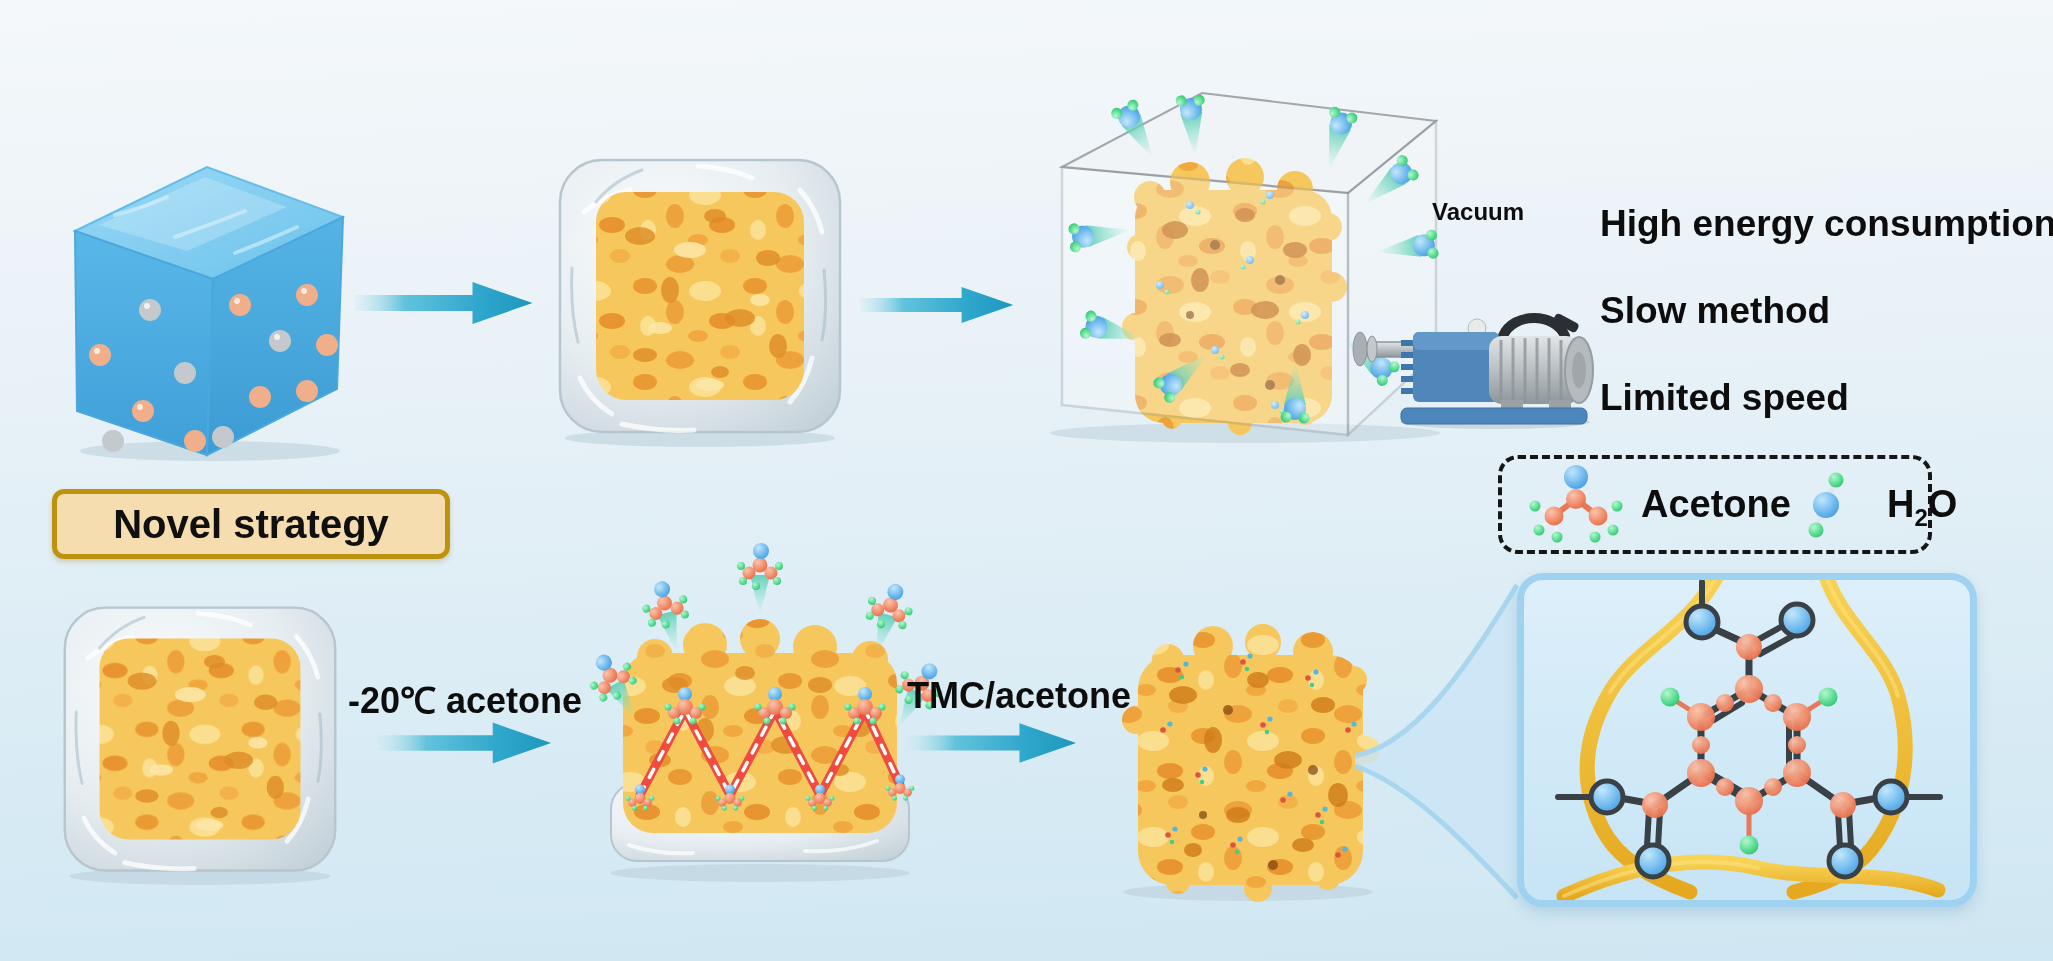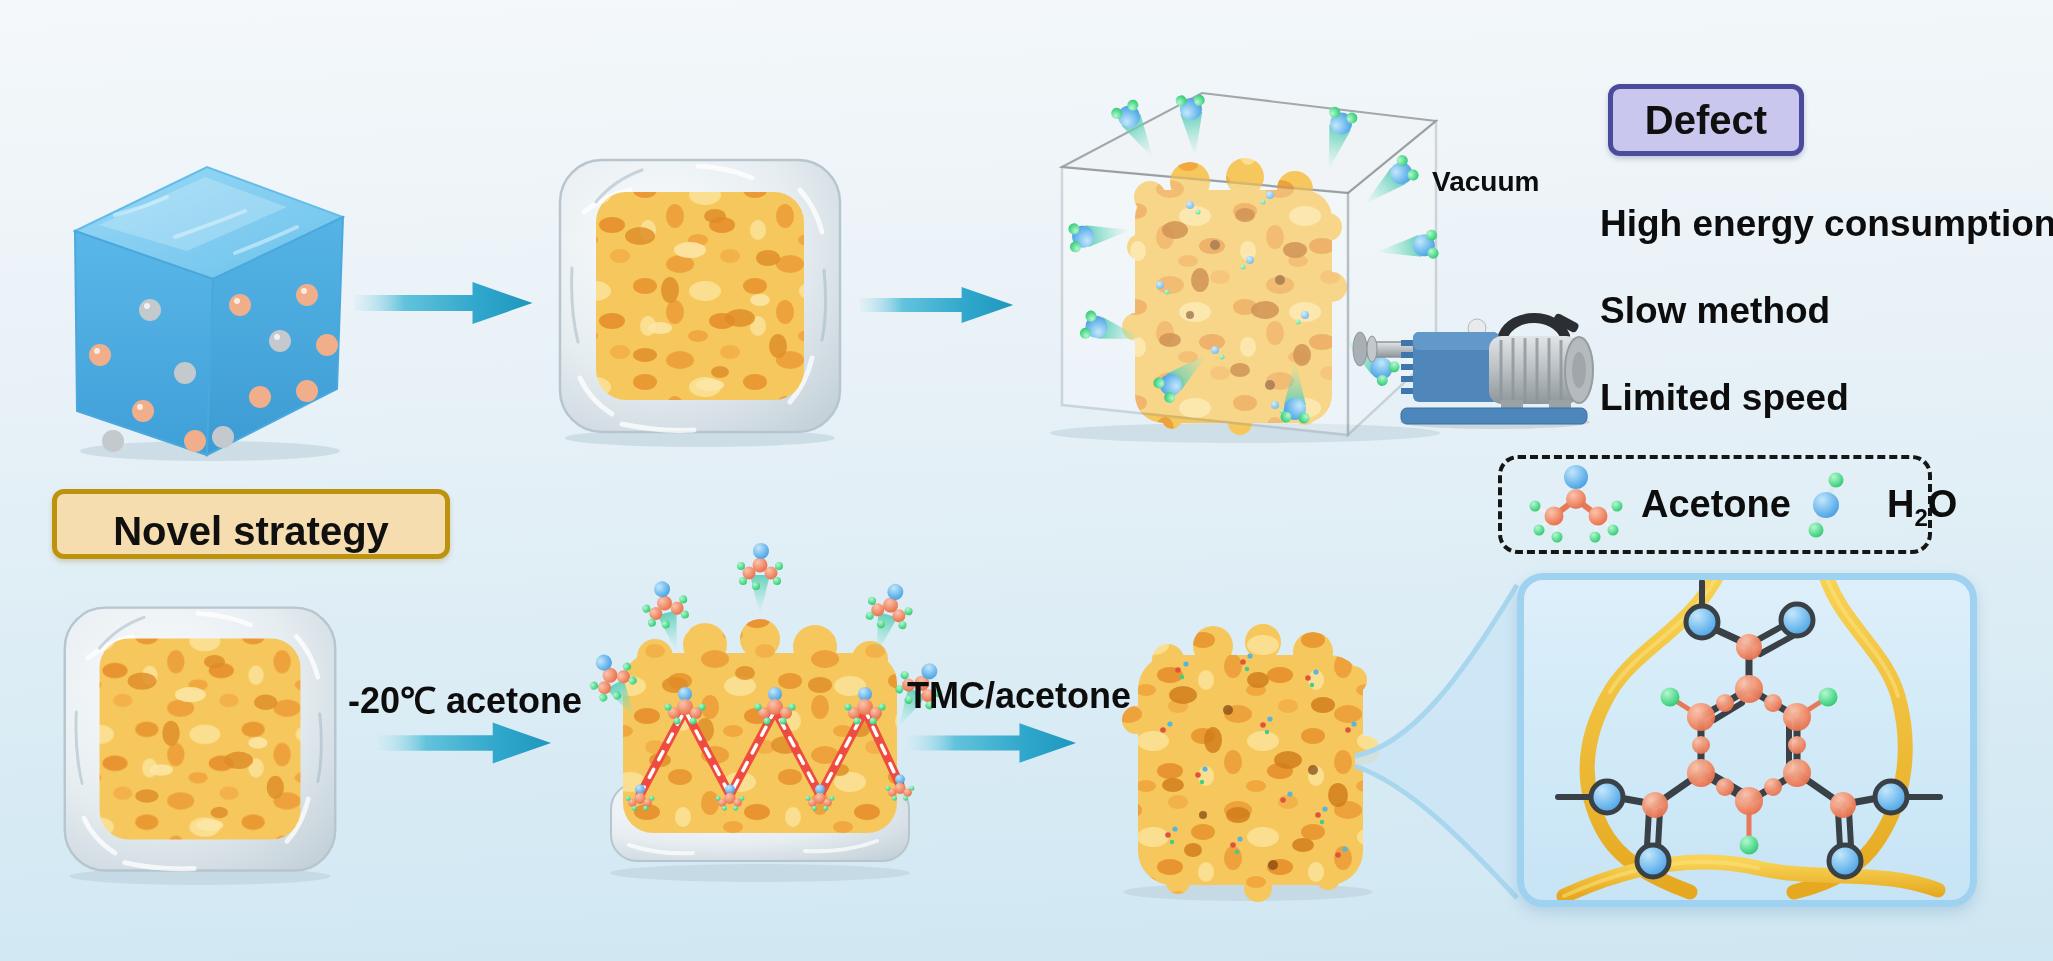--- a/index.html
+++ b/index.html
@@ -12,21 +12,21 @@
   svg{overflow:visible;display:block;}
   .tagbox{
     position:absolute;display:flex;align-items:center;justify-content:center;
     font-weight:bold;font-size:40px;color:#101010;border-radius:12px;white-space:nowrap;
   }
   .tag-trad{background:#b9d5ea;border:5px solid #35508f;box-shadow:0 3px 5px rgba(40,70,120,.25);}
   .tag-defect{background:#c9c7ee;border:5px solid #4b4b9b;box-shadow:0 3px 5px rgba(60,60,120,.25);}
   .tag-novel{background:#f6ddb0;border:5px solid #bd930e;box-shadow:0 3px 5px rgba(150,110,20,.25);}
   .flabel{position:absolute;font-weight:bold;white-space:nowrap;}
   .defect-item{font-size:37px;}
-  .vacuum-label{font-size:28px;}
+  .vacuum-label{font-size:24px;margin-top:32px;}
   .step-label{font-size:36px;text-align:center;}
   .legend-box{
     position:absolute;left:1498px;top:455px;width:434px;height:99px;
     border:4px dashed #161616;border-radius:20px;box-sizing:border-box;text-decoration:underline;
   }
   .legend-text{position:absolute;font-weight:bold;font-size:38px;white-space:nowrap;}
   .legend-text sub{font-size:24px;}
   .magnifier-box{
     position:absolute;left:1517px;top:573px;width:460px;height:334px;box-sizing:border-box;
     border:7px solid #9fd2f0;border-radius:26px;
@@ -312,23 +312,20 @@
       <rect x="104" y="56" width="90" height="68" rx="13" fill="url(#grayCyl)"></rect>
       <path d="M116,60 V120 M128,58 V122 M140,58 V122 M152,58 V122 M164,58 V122 M176,60 V120" stroke="#8d959a" stroke-width="3" opacity=".8"></path>
       <ellipse cx="194" cy="90" rx="14" ry="33" fill="#b4babe" stroke="#969da1" stroke-width="2"></ellipse>
       <ellipse cx="194" cy="90" rx="7" ry="18" fill="#a0a7ab"></ellipse>
     </g>
     <rect x="116" y="120" width="22" height="12" fill="#9aa2a7"></rect>
     <rect x="164" y="120" width="22" height="12" fill="#9aa2a7"></rect>
     <rect x="16" y="128" width="186" height="16" rx="6" fill="#4c86bb" stroke="#3c6f9e"></rect>
   </svg>
 
-  <div class="tagbox tag-defect" style="left:1608px;top:84px;width:186px;height:62px;">
-    <span>Defect</span>
-  </div>
   <div class="flabel defect-item" style="left:1600px;top:203px;">High energy consumption</div>
   <div class="flabel defect-item" style="left:1600px;top:290px;">Slow method</div>
   <div class="flabel defect-item" style="left:1600px;top:377px;">Limited speed</div>
 
   <div class="legend-box">
     <svg class="abs" style="left:24px;top:2px;" width="100" height="92" viewBox="0 0 100 92">
       <line x1="50" y1="20" x2="50" y2="38" stroke="#f3f6f8" stroke-width="5"></line>
       <line x1="50" y1="38" x2="28" y2="55" stroke="#e6795a" stroke-width="6"></line>
       <line x1="50" y1="38" x2="72" y2="55" stroke="#e6795a" stroke-width="6"></line>
       <line x1="28" y1="55" x2="10" y2="46" stroke="#eef2f4" stroke-width="3.5"></line>
@@ -352,21 +349,21 @@
     <svg class="abs" style="left:298px;top:8px;" width="56" height="78" viewBox="0 0 56 78">
       <line x1="34" y1="16" x2="27" y2="32" stroke="#dfe8ee" stroke-width="5"></line>
       <line x1="23" y1="44" x2="17" y2="58" stroke="#dfe8ee" stroke-width="5"></line>
       <circle cx="36" cy="13" r="7.5" fill="url(#greenAtom)"></circle>
       <circle cx="26" cy="38" r="13" fill="url(#blueAtom)"></circle>
       <circle cx="16" cy="63" r="7.5" fill="url(#greenAtom)"></circle>
     </svg>
     <span class="legend-text" style="left:352px;top:24px;margin-left:33px;"><span>H</span><sub>2</sub><span>O</span></span>
   </div>
 
-  <div class="tagbox tag-novel" style="left:52px;top:489px;width:388px;height:60px;align-items:flex-end;">
+  <div class="tagbox tag-novel" style="left:52px;top:489px;width:388px;height:60px;">
     <span>Novel strategy</span>
   </div>
 
   <svg class="abs" style="left:55px;top:598px;" width="290" height="285" viewBox="0 0 300 295">
     <ellipse cx="150" cy="288" rx="135" ry="9" fill="#b9cdd8" opacity=".55"></ellipse>
     <use href="#fcube"></use>
   </svg>
 
   <div class="flabel step-label" style="left:340px;top:675px;width:250px;">-20℃ acetone</div>
   <svg class="abs" style="left:378px;top:720px;" width="175" height="46" viewBox="0 0 180 46">

